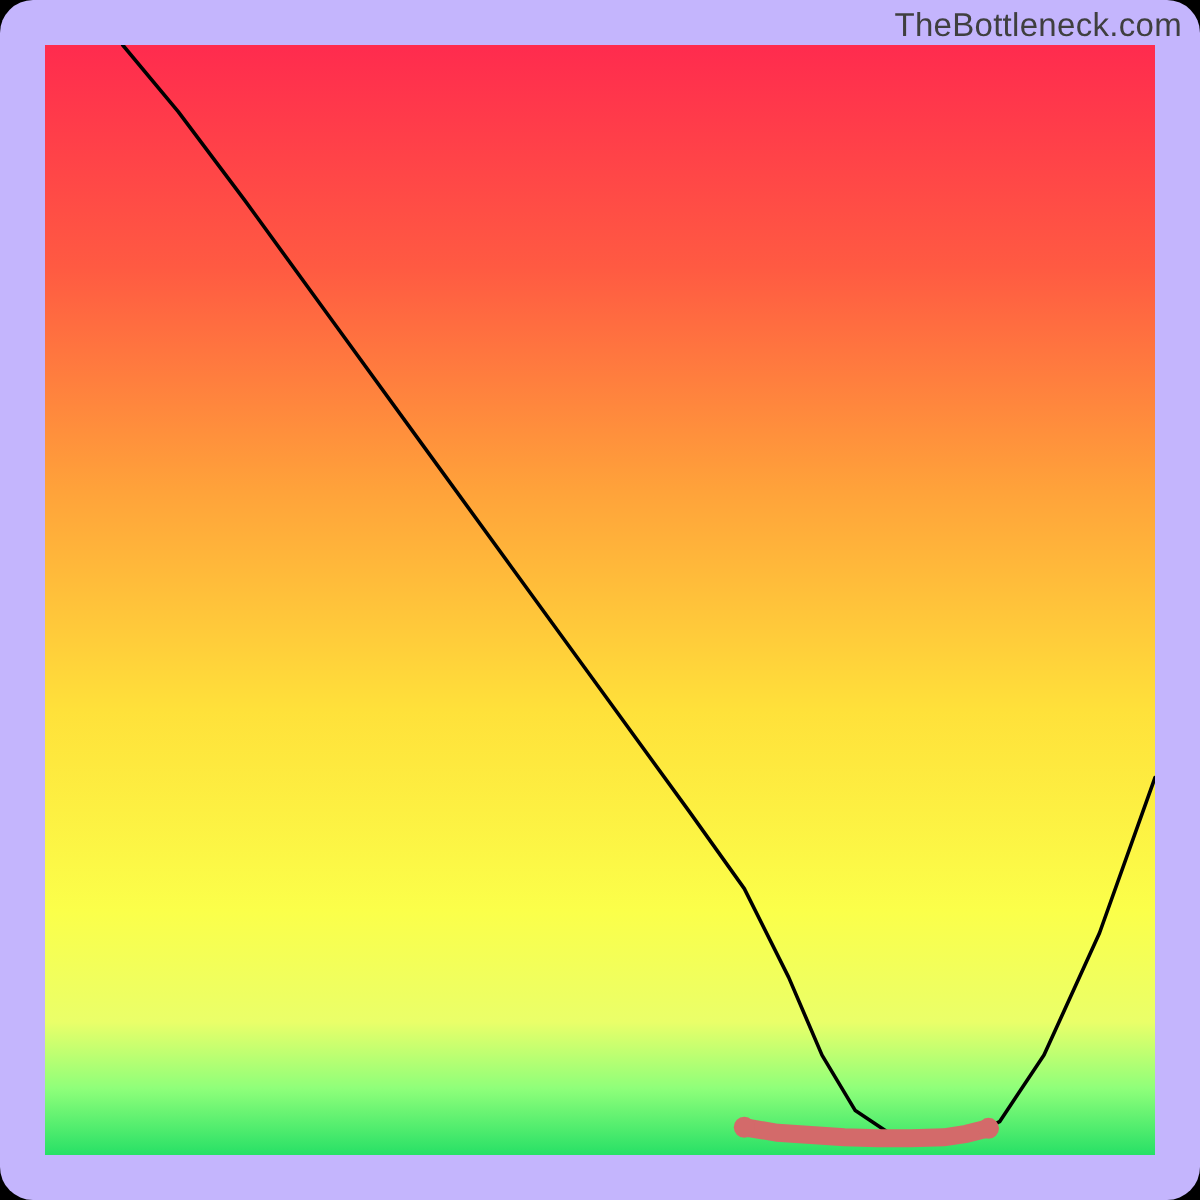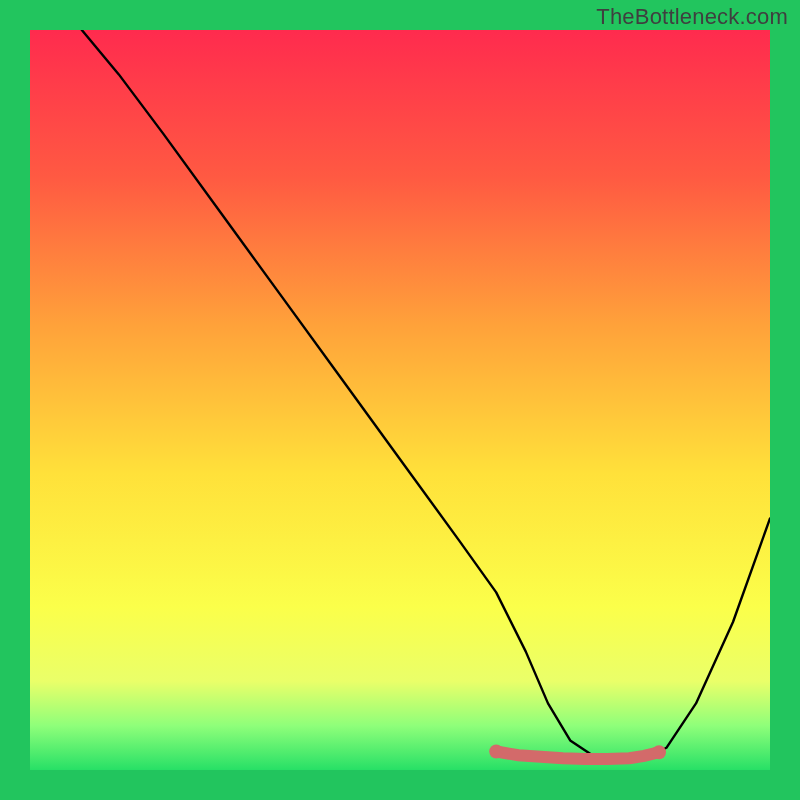--- a/index.html
+++ b/index.html
@@ -1,17 +1,17 @@
 <!DOCTYPE html>
 <html><head>
 <meta charset="utf-8">
 <style>
   * { margin: 0; padding: 0; box-sizing: border-box; }
   html, body { width: 800px; height: 800px; background: #000; overflow: hidden; }
-  .frame { position: relative; width: 800px; height: 800px; background: #22c55e; }
+  .frame { position: relative; width: 800px; height: 800px; background: #c4b5fd; border-radius: 22px; }
   .plot-box {
     position: absolute;
     left: 30px; top: 30px;
     width: 740px; height: 740px;
     background: linear-gradient(to bottom,
       #ff2b4e 0%,
       #ff5a42 20%,
       #ffa23a 40%,
       #ffe13a 60%,
       #fbff4a 78%,

